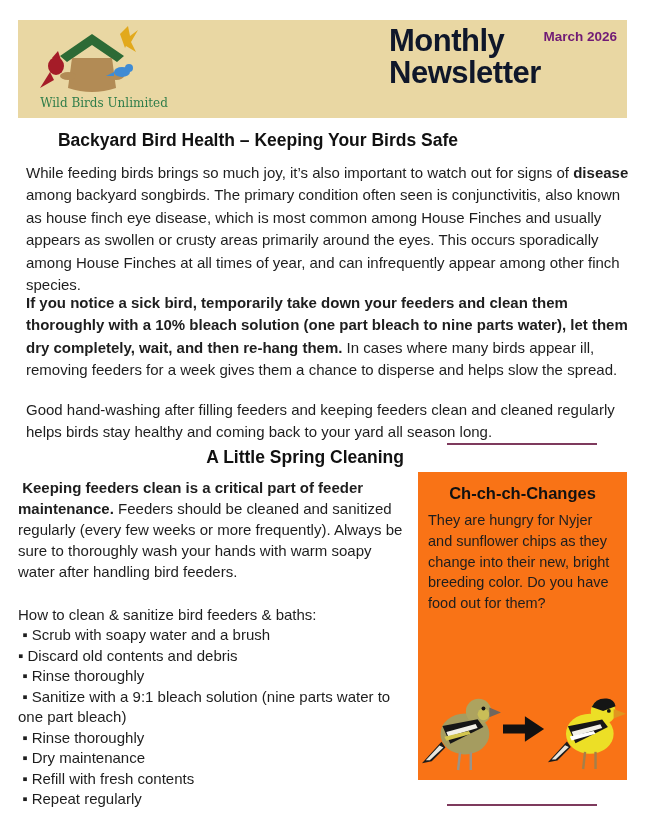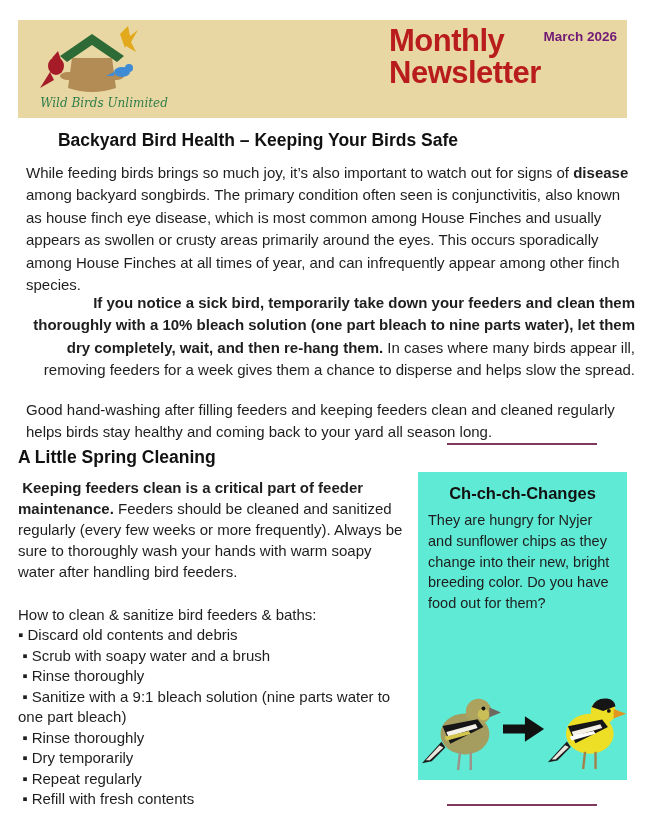--- a/index.html
+++ b/index.html
@@ -5,53 +5,53 @@
   html,body { margin:0; padding:0; }
   .page {
     position:relative; width:645px; height:834px; background:#ffffff;
     font-family:"Liberation Sans", sans-serif; color:#1e1e1e; overflow:hidden;
   }
   
   .masthead { position:absolute; left:18px; top:20px; width:609px; height:98px; background:#e9d7a3; }
   .logo-wrap { position:absolute; left:6px; top:2px; width:160px; height:94px; }
   .logo-script {
     position:absolute; left:0; top:74px; width:160px; text-align:center;
-    font-family:"DejaVu Serif", serif; font-style:italic; font-size:12px; color:#2f7d4a;
+    font-family:"DejaVu Serif", serif; font-size:12px; color:#2f7d4a;
   }
   .mast-title {
     position:absolute; left:371px; top:5px; font-size:31px; line-height:32px;
-    font-weight:bold; letter-spacing:-0.5px; color:#b91c1c;
+    font-weight:bold; letter-spacing:-0.5px; color:#0f172a;
   }
   .mast-date { position:absolute; right:10px; top:9px; font-size:13.5px; font-weight:bold; color:#701a75; }
   .mast-sub { position:absolute; left:372px; top:91px; font-size:12.5px; color:#222; }
 
   
   .h1 {
     position:absolute; left:0; top:130px; width:516px; text-align:center;
     font-size:17.5px; font-weight:bold; margin:0; color:#111;
   }
   .bodytext { position:absolute; left:18px; width:609px; font-size:15px; line-height:22.4px; margin:8px; white-space:pre-wrap; }
   .p1 { top:154px; }
-  .p2 { top:284px;text-align:right; }
+  .p2 { top:284px; }
   .p3 { top:391px; }
 
   
   .rule { position:absolute; left:447px; width:150px; height:2px; background:#7e3a5d; }
   .rule-top { top:443px; }
   .rule-bottom { top:804px; }
 
   
   .left-col { position:absolute; left:18px; top:447px; width:386px; }
-  .h2 { text-align:left; font-size:17.5px; font-weight:bold; margin:0 0 9px 0; color:#111; }
+  .h2 { text-align:right; font-size:17.5px; font-weight:bold; margin:0 0 9px 0; color:#111; }
   .left-col p { font-size:15px; line-height:21px; margin:0; white-space:pre-wrap; }
   .list-intro { margin-top:22px !important; }
   .bullet { font-size:15px; line-height:20.5px; white-space:pre-wrap; }
 
   
-  .sidebar { position:absolute; left:418px; top:472px; width:209px; height:308px; background:#5eead4; }
+  .sidebar { position:absolute; left:418px; top:472px; width:209px; height:308px; background:#f97316; }
   .sidebar .h2s { text-align:center; font-size:16.5px; font-weight:bold; margin:12px 0 7px 0; color:#111; }
   .sidebar p { margin:0; padding:0 10px; font-size:14.5px; line-height:20.8px; white-space:pre-wrap; color:#1e1e1e; }
   .birds { position:absolute; left:0; bottom:6px; width:209px; display:flex; align-items:center; justify-content:center; gap:1px; }
 </style>
 </head>
 <body>
 
 <div class="page">
 
   <header class="masthead">
@@ -92,28 +92,28 @@
 
   <p class="bodytext p3">Good hand-washing after filling feeders and keeping feeders clean and cleaned regularly helps birds stay healthy and coming back to your yard all season long.</p>
 
   <div class="rule rule-top"></div>
 
   <section class="left-col">
     <h2 class="h2">A Little Spring Cleaning</h2>
     <p><b> Keeping feeders clean is a critical part of feeder maintenance.</b><span> Feeders should be cleaned and sanitized regularly (every few weeks or more frequently). Always be sure to thoroughly wash your hands with warm soapy water after handling bird feeders.</span></p>
     <p class="list-intro">How to clean &amp; sanitize bird feeders &amp; baths:</p>
     <div>
+      <div class="bullet"> ▪ Scrub with soapy water and a brush</div>
       <div class="bullet">▪ Discard old contents and debris</div>
-      <div class="bullet"> ▪ Scrub with soapy water and a brush</div>
       <div class="bullet"> ▪ Rinse thoroughly</div>
       <div class="bullet"> ▪ Sanitize with a 9:1 bleach solution (nine parts water to one part bleach)</div>
       <div class="bullet"> ▪ Rinse thoroughly</div>
-      <div class="bullet"> ▪ Dry temporarily</div>
+      <div class="bullet"> ▪ Dry maintenance</div>
+      <div class="bullet"> ▪ Refill with fresh contents</div>
       <div class="bullet"> ▪ Repeat regularly</div>
-      <div class="bullet"> ▪ Refill with fresh contents</div>
     </div>
   </section>
 
   <aside class="sidebar">
     <h2 class="h2s">Ch-ch-ch-Changes</h2>
     <p>They are hungry for Nyjer and sunflower chips as they change into their new, bright breeding color. Do you have food out for them?</p>
 
     <div class="birds">
 
       <svg width="82" height="90" viewBox="0 0 84 90">

